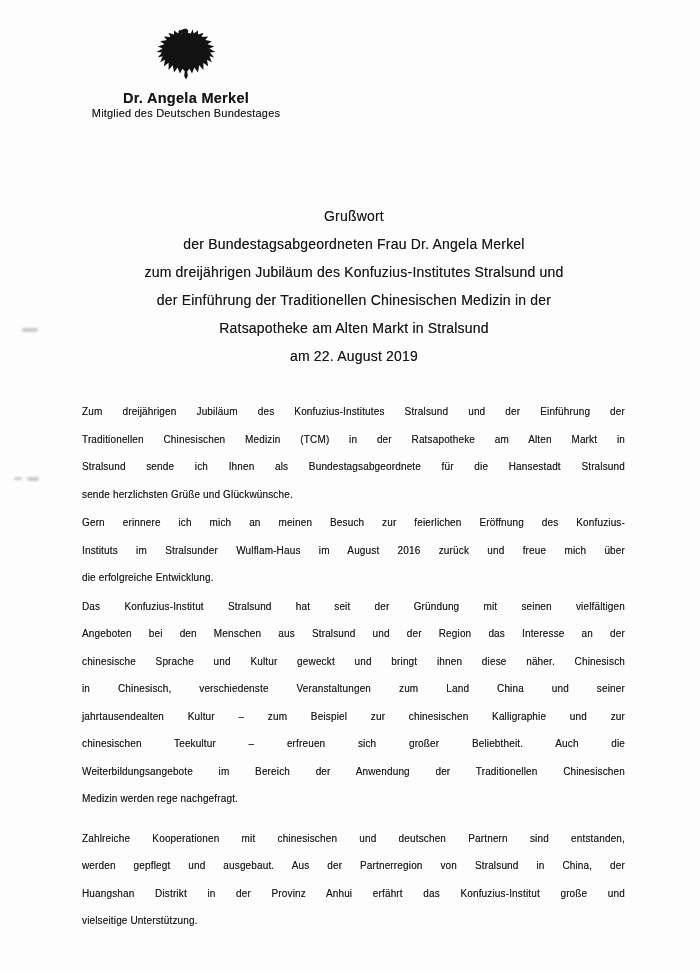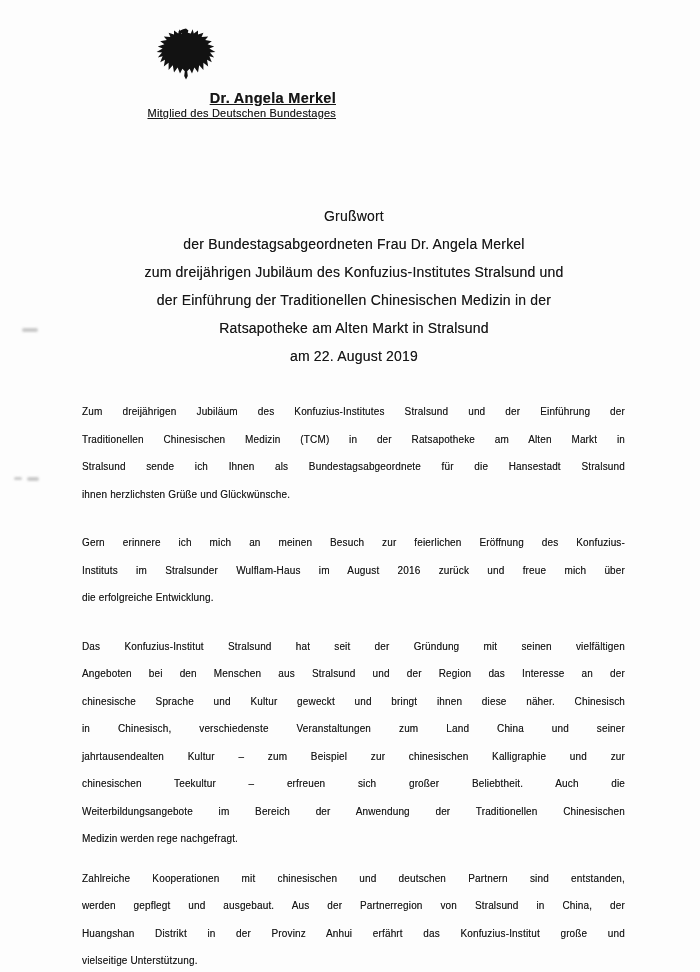--- a/index.html
+++ b/index.html
@@ -16,22 +16,21 @@
     overflow: hidden;
     font-family: "Liberation Sans", sans-serif;
     color: #161616;
   }
   
   .letterhead {
     position: absolute;
     left: 36px;
     top: 26px;
     width: 300px;
-    text-align: right;
-    text-decoration: underline;
+    text-align: center;
   }
   .eagle {
     display: block;
     margin: 0 auto;
     width: 60px;
     height: 58px;
   }
   .lh-name {
     margin-top: 6px;
     font-size: 14.5px;
@@ -62,21 +61,21 @@
   .body-text {
     position: absolute;
     left: 82px;
     top: 398px;
     width: 543px;
     font-size: 10px;
     line-height: 27.5px;
     letter-spacing: 0.15px;
     text-shadow: 0 0 0.6px rgba(20,20,20,0.5);
   }
-  .para + .para { margin-top: 21px; }
+  .para + .para { margin-top: 1px; }
   .para.joined { margin-top: 12px; }
   .bl { text-align: left; white-space: nowrap; }
   .bl.j {
     white-space: normal;
     text-align: justify;
     text-align-last: justify;
   }
   
   .artifact {
     position: absolute;
@@ -123,21 +122,21 @@
     <div>Ratsapotheke am Alten Markt in Stralsund</div>
     <div>am 22. August 2019</div>
   </div>
 
   <div class="body-text">
 
     <div class="para">
       <div class="bl j">Zum dreijährigen Jubiläum des Konfuzius-Institutes Stralsund und der Einführung der</div>
       <div class="bl j">Traditionellen Chinesischen Medizin (TCM) in der Ratsapotheke am Alten Markt in</div>
       <div class="bl j">Stralsund sende ich Ihnen als Bundestagsabgeordnete für die Hansestadt Stralsund</div>
-      <div class="bl">ihnen herzlichsten Grüße und Glückwünsche.</div>
+      <div class="bl">sende herzlichsten Grüße und Glückwünsche.</div>
     </div>
 
     <div class="para">
       <div class="bl j">Gern erinnere ich mich an meinen Besuch zur feierlichen Eröffnung des Konfuzius-</div>
       <div class="bl j">Instituts im Stralsunder Wulflam-Haus im August 2016 zurück und freue mich über</div>
       <div class="bl">die erfolgreiche Entwicklung.</div>
     </div>
 
     <div class="para">
       <div class="bl j">Das Konfuzius-Institut Stralsund hat seit der Gründung mit seinen vielfältigen</div>

